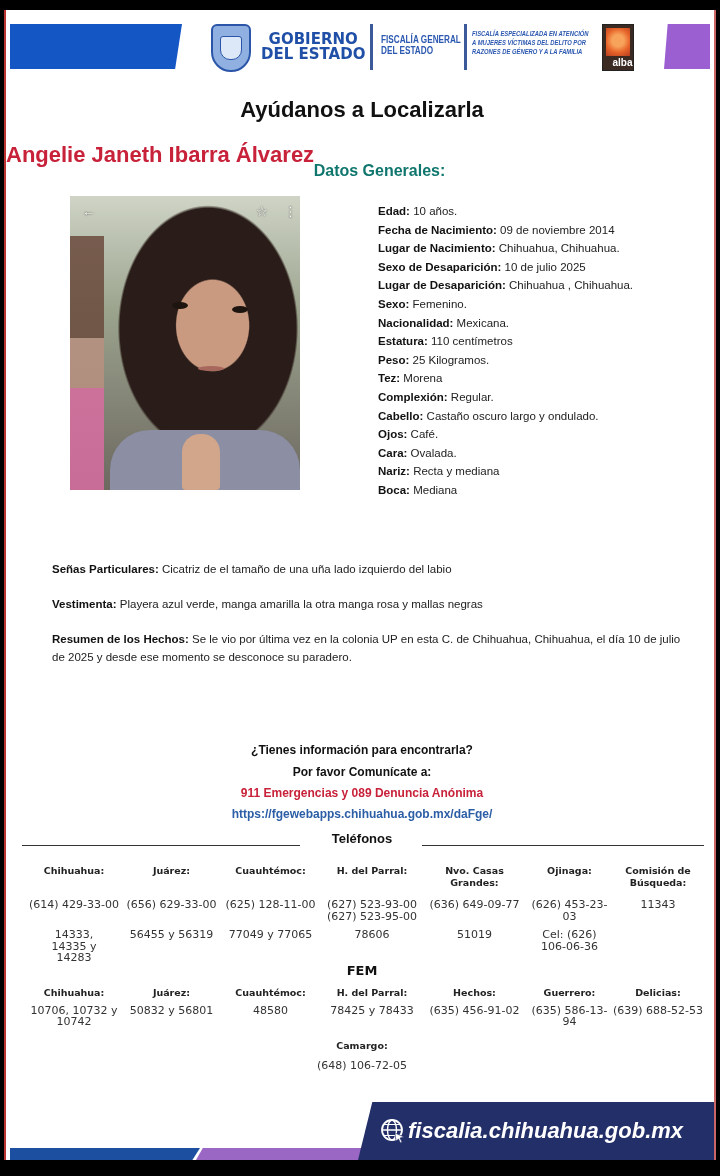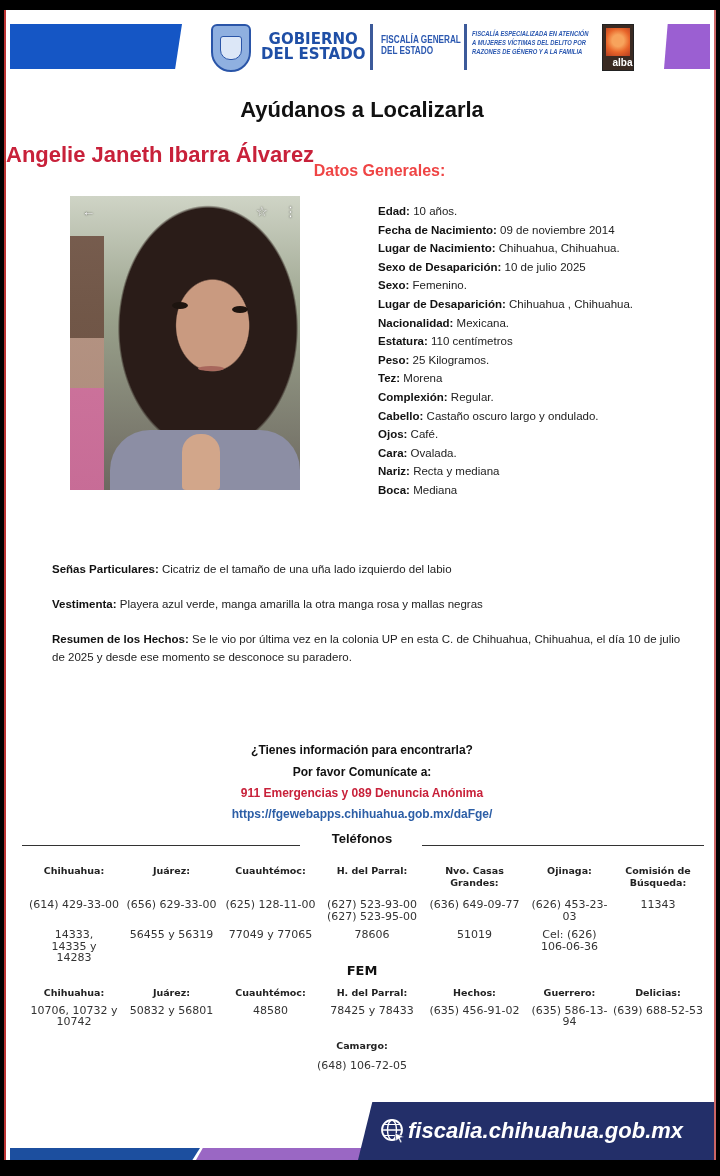--- a/index.html
+++ b/index.html
@@ -48,21 +48,21 @@
     .alba {
       position: absolute; left: 596px; top: 14px; width: 32px; height: 47px;
       background: #3a2a22; border: 1px solid #222;
     }
     .alba .sun { position: absolute; left: 3px; top: 3px; width: 24px; height: 28px; background: radial-gradient(circle at 50% 45%, #f7a35c 0 30%, #e8652a 60%, #b43c1f 100%); }
     .alba .txt { position: absolute; left: 0; bottom: 2px; width: 100%; text-align: center; color: #fff; font-size: 10px; font-weight: bold; padding-left: 9px; }
 
     
     .t1 { position: absolute; left: 0; top: 87px; width: 712px; text-align: center; font-size: 22px; font-weight: bold; color: #111; }
     .t2 { position: absolute; left: 0; top: 132px; width: 712px; text-align: left; font-size: 22px; font-weight: bold; color: #c8213a; }
-    .t3 { position: absolute; left: 0; top: 152px; width: 712px; text-align: center; font-size: 16px; font-weight: bold; color: #ef4444; padding-left: 35px; }
+    .t3 { position: absolute; left: 0; top: 152px; width: 712px; text-align: center; font-size: 16px; font-weight: bold; color: #0f766e; padding-left: 35px; }
 
     
     .photo {
       position: absolute; left: 64px; top: 186px; width: 230px; height: 294px;
       background:
         radial-gradient(ellipse 60px 75px at 62% 44%, #c99a80 0 60%, transparent 62%),
         radial-gradient(ellipse 110px 150px at 60% 45%, #2a1c18 0 80%, transparent 82%),
         linear-gradient(180deg, #cfd4c6 0%, #9aa28c 40%, #6d6860 100%);
       overflow: hidden;
     }
@@ -146,22 +146,22 @@
     <span class="ico" style="left:12px">←</span>
     <span class="ico" style="left:186px">☆</span>
     <span class="ico" style="left:214px">⋮</span>
   </div>
 
   <div class="details">
     <div class="row"><b>Edad:</b> <span>10 años.</span></div>
     <div class="row"><b>Fecha de Nacimiento:</b> <span>09 de noviembre 2014</span></div>
     <div class="row"><b>Lugar de Nacimiento:</b> <span>Chihuahua, Chihuahua.</span></div>
     <div class="row"><b>Sexo de Desaparición:</b> <span>10 de julio 2025</span></div>
+    <div class="row"><b>Lugar de Desaparición:</b> <span>Chihuahua , Chihuahua.</span></div>
     <div class="row"><b>Sexo:</b> <span>Femenino.</span></div>
-    <div class="row"><b>Lugar de Desaparición:</b> <span>Chihuahua , Chihuahua.</span></div>
     <div class="row"><b>Nacionalidad:</b> <span>Mexicana.</span></div>
     <div class="row"><b>Estatura:</b> <span>110 centímetros</span></div>
     <div class="row"><b>Peso:</b> <span> 25 Kilogramos.</span></div>
     <div class="row"><b>Tez:</b> <span>Morena</span></div>
     <div class="row"><b>Complexión:</b> <span>Regular.</span></div>
     <div class="row"><b>Cabello:</b> <span>Castaño oscuro largo y ondulado.</span></div>
     <div class="row"><b>Ojos:</b> <span>Café.</span></div>
     <div class="row"><b>Cara:</b> <span>Ovalada.</span></div>
     <div class="row"><b>Nariz:</b> <span>Recta y mediana</span></div>
     <div class="row"><b>Boca:</b> <span>Mediana</span></div>

